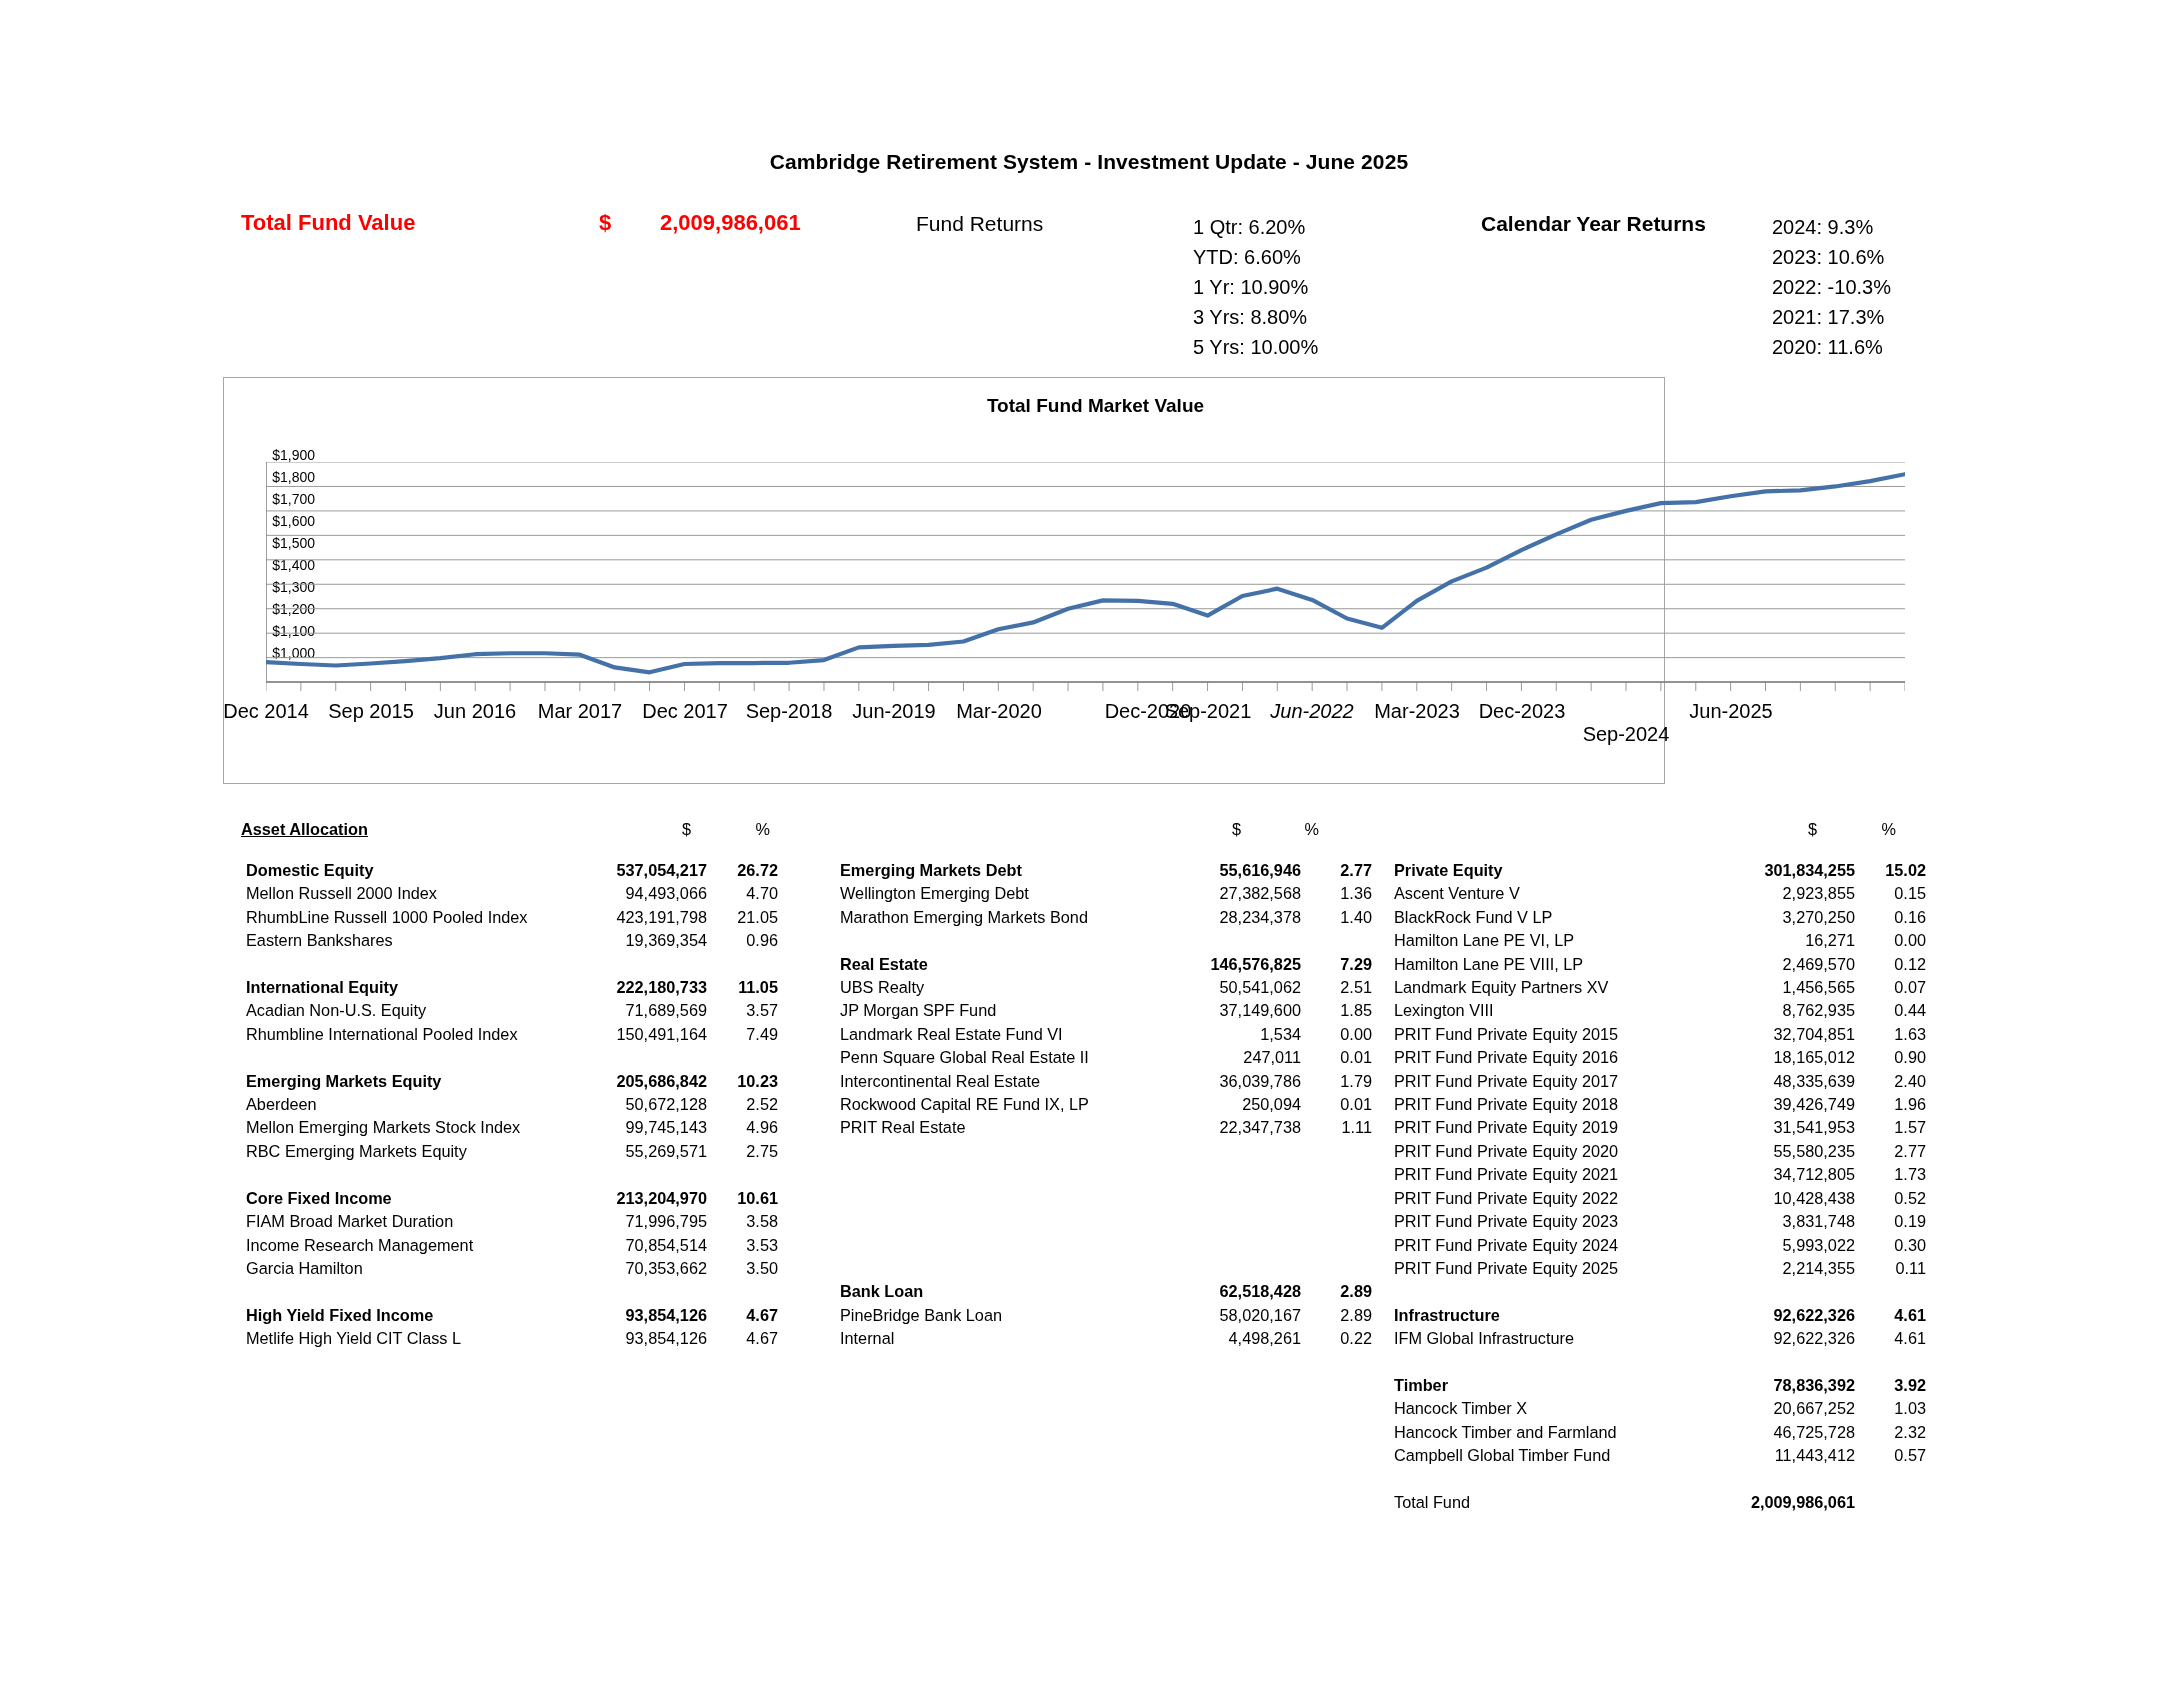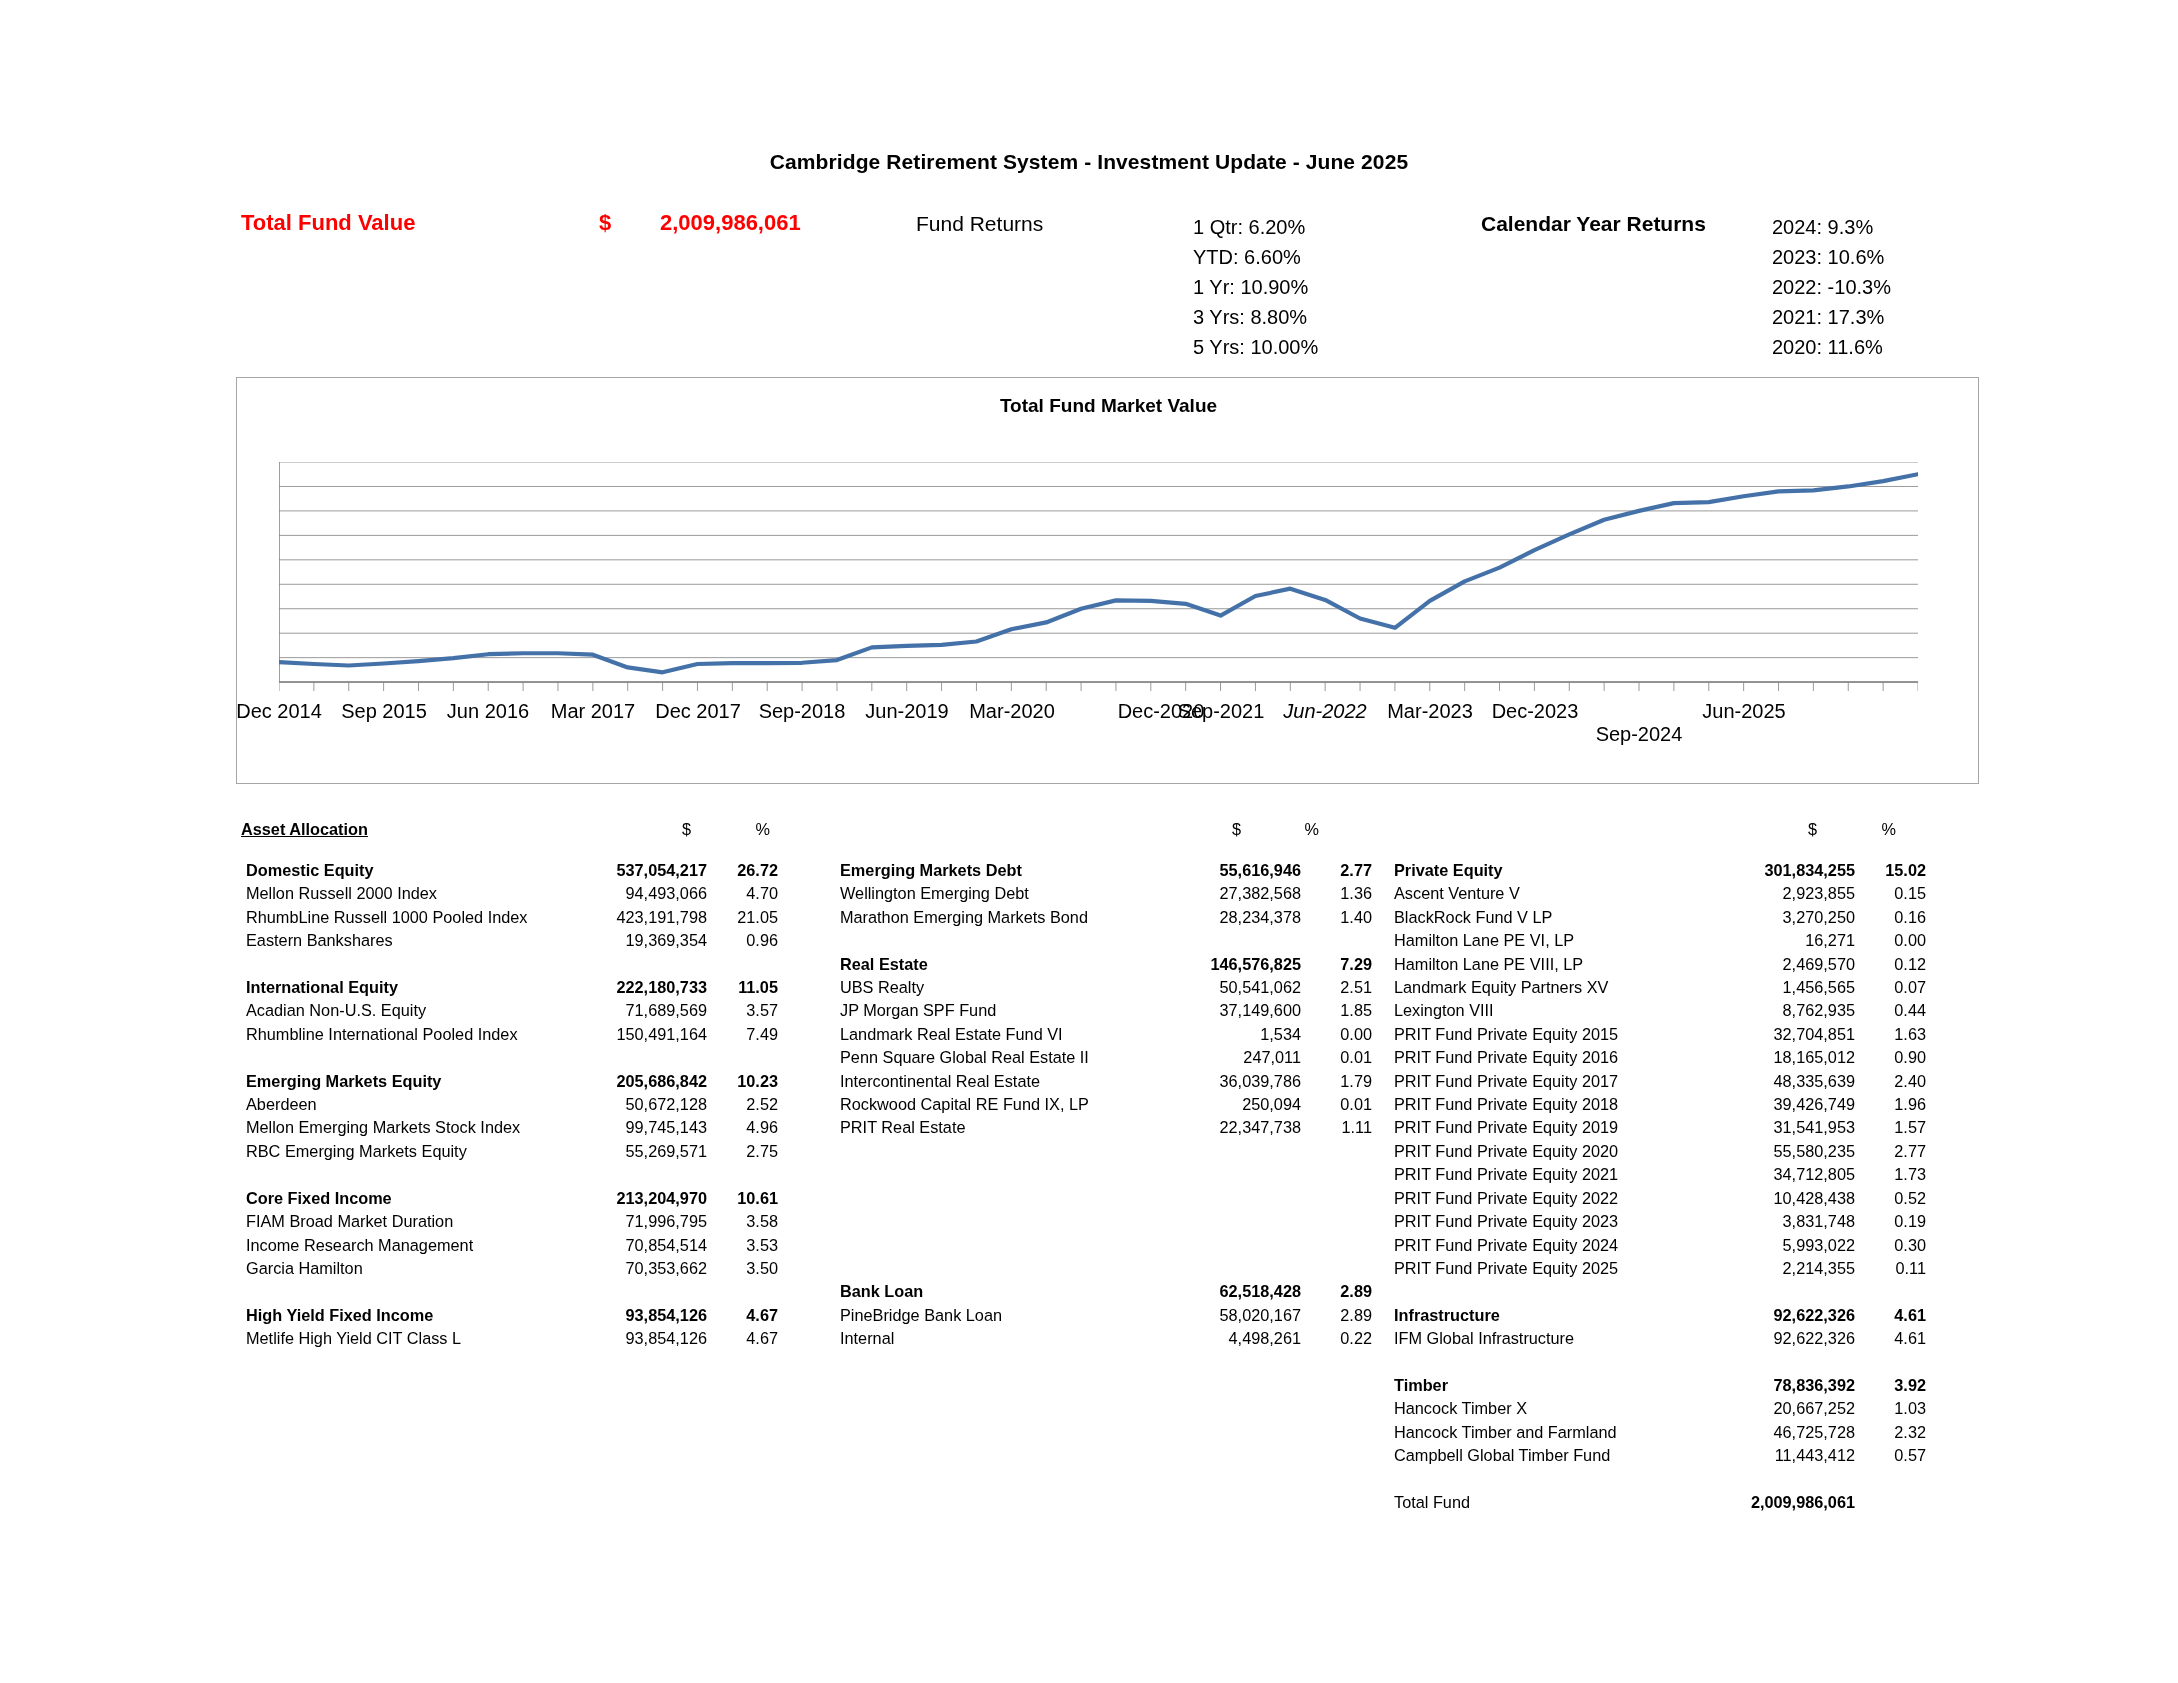--- a/index.html
+++ b/index.html
@@ -45,22 +45,22 @@
   }
   .cal-col {
     position:absolute; top:212px; left:1772px;
     width:168px; text-align:left;
     font-size:20px; line-height:30px;
   }
   .cal-col div { white-space:nowrap; }
 
   
   .chart-box {
-    position:absolute; left:236px; top:377px;
-    width:1743px; height:407px;
+    position:absolute; left:223px; top:377px;
+    width:1442px; height:407px;
     border:1px solid #a6a6a6;
     box-sizing:border-box;
     background:#ffffff;
   }
   .chart-title {
     position:absolute; left:0; top:17px; width:1743px;
     text-align:center; font-size:19px; font-weight:bold;
   }
   .chart-subtitle {
     position:absolute; left:0; top:45px; width:1743px;
@@ -129,20 +129,32 @@
   <div class="cal-col">
     <div>2024: 9.3%</div>
     <div>2023: 10.6%</div>
     <div>2022: -10.3%</div>
     <div>2021: 17.3%</div>
     <div>2020: 11.6%</div>
   </div>
 
   <div class="chart-box">
     <div class="chart-title">Total Fund Market Value</div>
+    <div class="ylabels" id="ylabels">
+        <div>$1,900</div>
+        <div>$1,800</div>
+        <div>$1,700</div>
+        <div>$1,600</div>
+        <div>$1,500</div>
+        <div>$1,400</div>
+        <div>$1,300</div>
+        <div>$1,200</div>
+        <div>$1,100</div>
+        <div>$1,000</div>
+      </div>
     <div class="plot">
       <svg id="plot-svg" width="1639" height="232" viewBox="0 0 1656 234" preserveAspectRatio="none">
           <line x1="0" y1="0" x2="1656" y2="0" stroke="#9a9a9a" stroke-width="1" vector-effect="non-scaling-stroke"></line>
           <line x1="0" y1="24.666666666666686" x2="1656" y2="24.666666666666686" stroke="#9a9a9a" stroke-width="1" vector-effect="non-scaling-stroke"></line>
           <line x1="0" y1="49.33333333333334" x2="1656" y2="49.33333333333334" stroke="#9a9a9a" stroke-width="1" vector-effect="non-scaling-stroke"></line>
           <line x1="0" y1="74" x2="1656" y2="74" stroke="#9a9a9a" stroke-width="1" vector-effect="non-scaling-stroke"></line>
           <line x1="0" y1="98.66666666666666" x2="1656" y2="98.66666666666666" stroke="#9a9a9a" stroke-width="1" vector-effect="non-scaling-stroke"></line>
           <line x1="0" y1="123.33333333333334" x2="1656" y2="123.33333333333334" stroke="#9a9a9a" stroke-width="1" vector-effect="non-scaling-stroke"></line>
           <line x1="0" y1="148" x2="1656" y2="148" stroke="#9a9a9a" stroke-width="1" vector-effect="non-scaling-stroke"></line>
           <line x1="0" y1="172.66666666666669" x2="1656" y2="172.66666666666669" stroke="#9a9a9a" stroke-width="1" vector-effect="non-scaling-stroke"></line>

